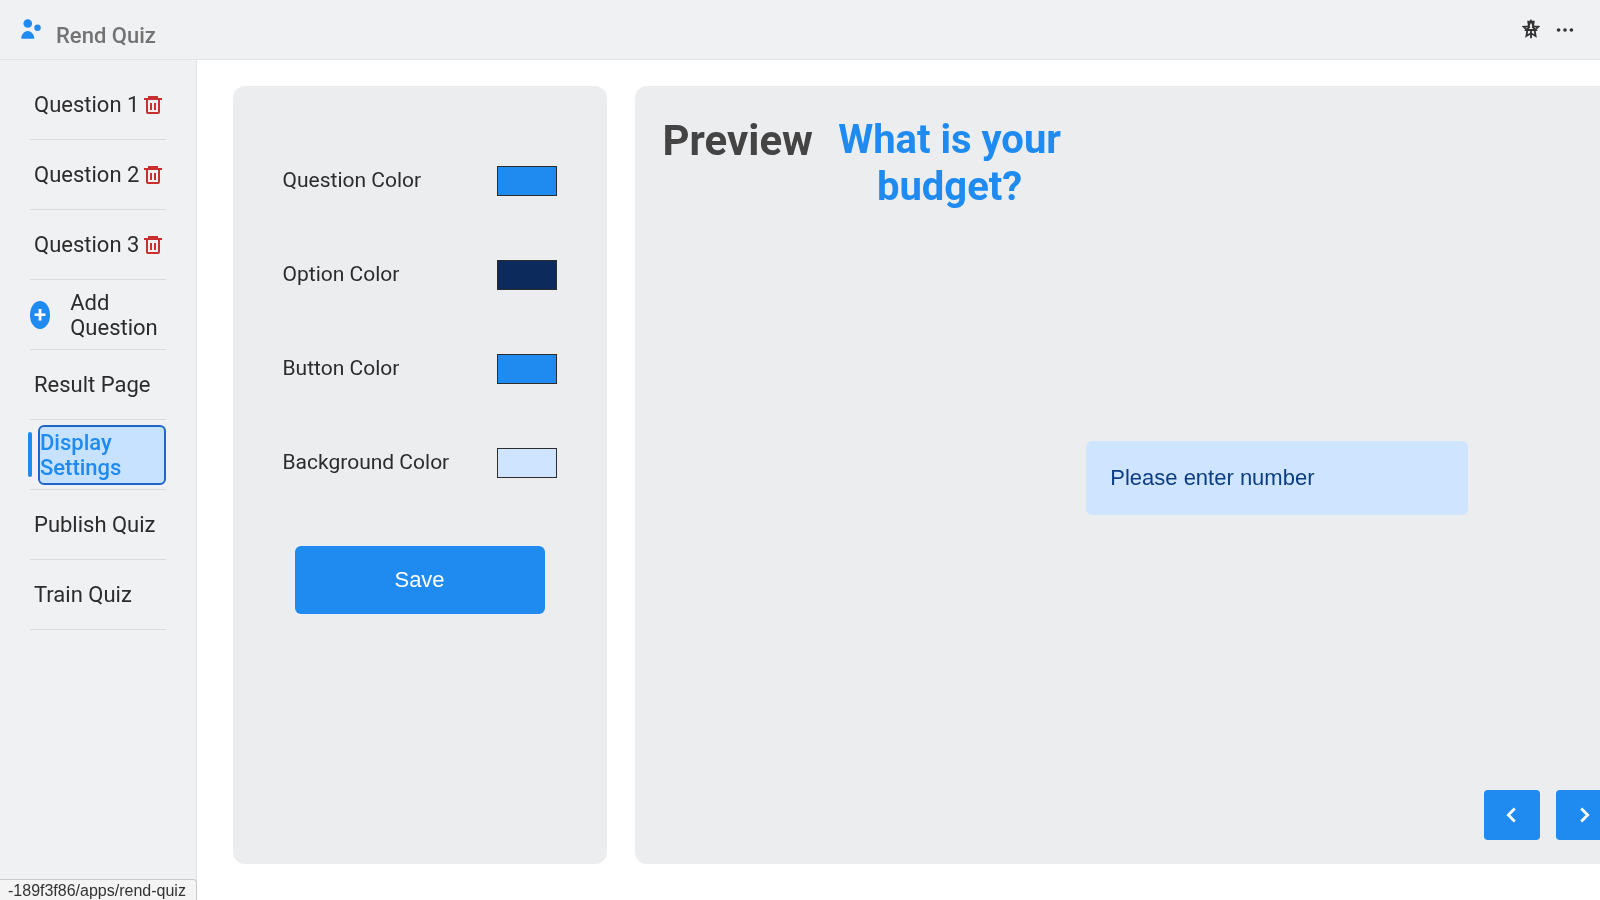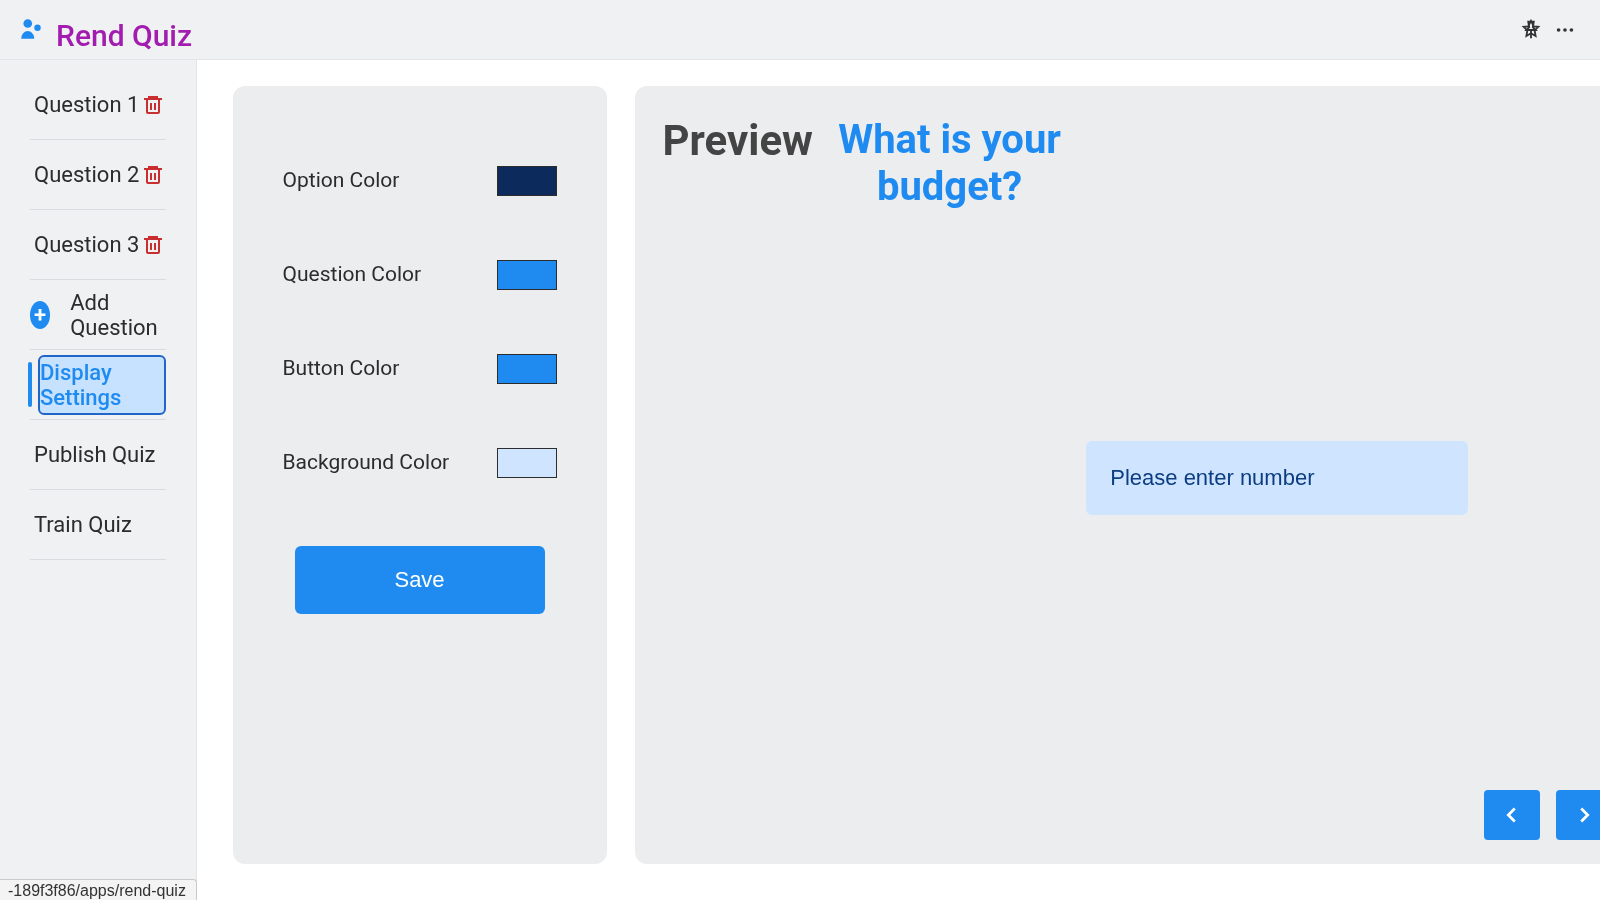--- a/index.html
+++ b/index.html
@@ -9,21 +9,21 @@
   
   .header {
     height: 60px;
     background: #f0f1f3;
     border-bottom: 1px solid #e2e4e8;
     display: flex;
     align-items: center;
     padding: 0 18px;
   }
   .header .logo { width: 26px; height: 26px; color: #1f8bf1; margin-right: 12px; display:flex; align-items:center; }
-  .header .title { font-size: 30px; font-weight: 500; color: #a21caf; margin-top: 12px; }
+  .header .title { font-size: 22px; font-weight: 500; color: #737373; margin-top: 12px; }
   .header .spacer { flex: 1; }
   .header .hbtn { width: 34px; height:34px; display:flex; align-items:center; justify-content:center; color:#333; cursor:pointer; }
 
   
   .body { flex:1; display:flex; height: calc(900px - 60px); position:relative; }
 
   
   .sidebar {
     width: 404px;
     background: #f0f1f3;
@@ -190,45 +190,48 @@
               <rect x="6" y="6" width="12" height="14" rx="1"></rect>
               <line x1="10" y1="10" x2="10" y2="17"></line>
               <line x1="14" y1="10" x2="14" y2="17"></line>
             </svg>
           </span>
         </div>
         <div class="nav-item add-item">
           <span class="add-circle">+</span>
           <span class="lbl">Add Question</span>
         </div>
+        <div class="nav-item">
+          <span class="lbl">Result Page</span>
+        </div>
         <div class="nav-active-wrap">
           <div class="nav-active">
             <span>Display Settings</span>
           </div>
         </div>
         <div class="nav-item">
           <span class="lbl">Publish Quiz</span>
         </div>
         <div class="nav-item">
           <span class="lbl">Train Quiz</span>
         </div>
       </div>
   </div>
 
   <div class="main">
 
     <div class="panel">
       <div id="settings-rows">
           <div class="setting-row">
+            <span class="setting-label">Question Color</span>
+            <span class="swatch" style="background:#1f8bf1"></span>
+          </div>
+          <div class="setting-row">
             <span class="setting-label">Option Color</span>
             <span class="swatch" style="background:#0c2b5c"></span>
-          </div>
-          <div class="setting-row">
-            <span class="setting-label">Question Color</span>
-            <span class="swatch" style="background:#1f8bf1"></span>
           </div>
           <div class="setting-row">
             <span class="setting-label">Button Color</span>
             <span class="swatch" style="background:#1f8bf1"></span>
           </div>
           <div class="setting-row">
             <span class="setting-label">Background Color</span>
             <span class="swatch" style="background:#cfe5ff"></span>
           </div>
         </div>

